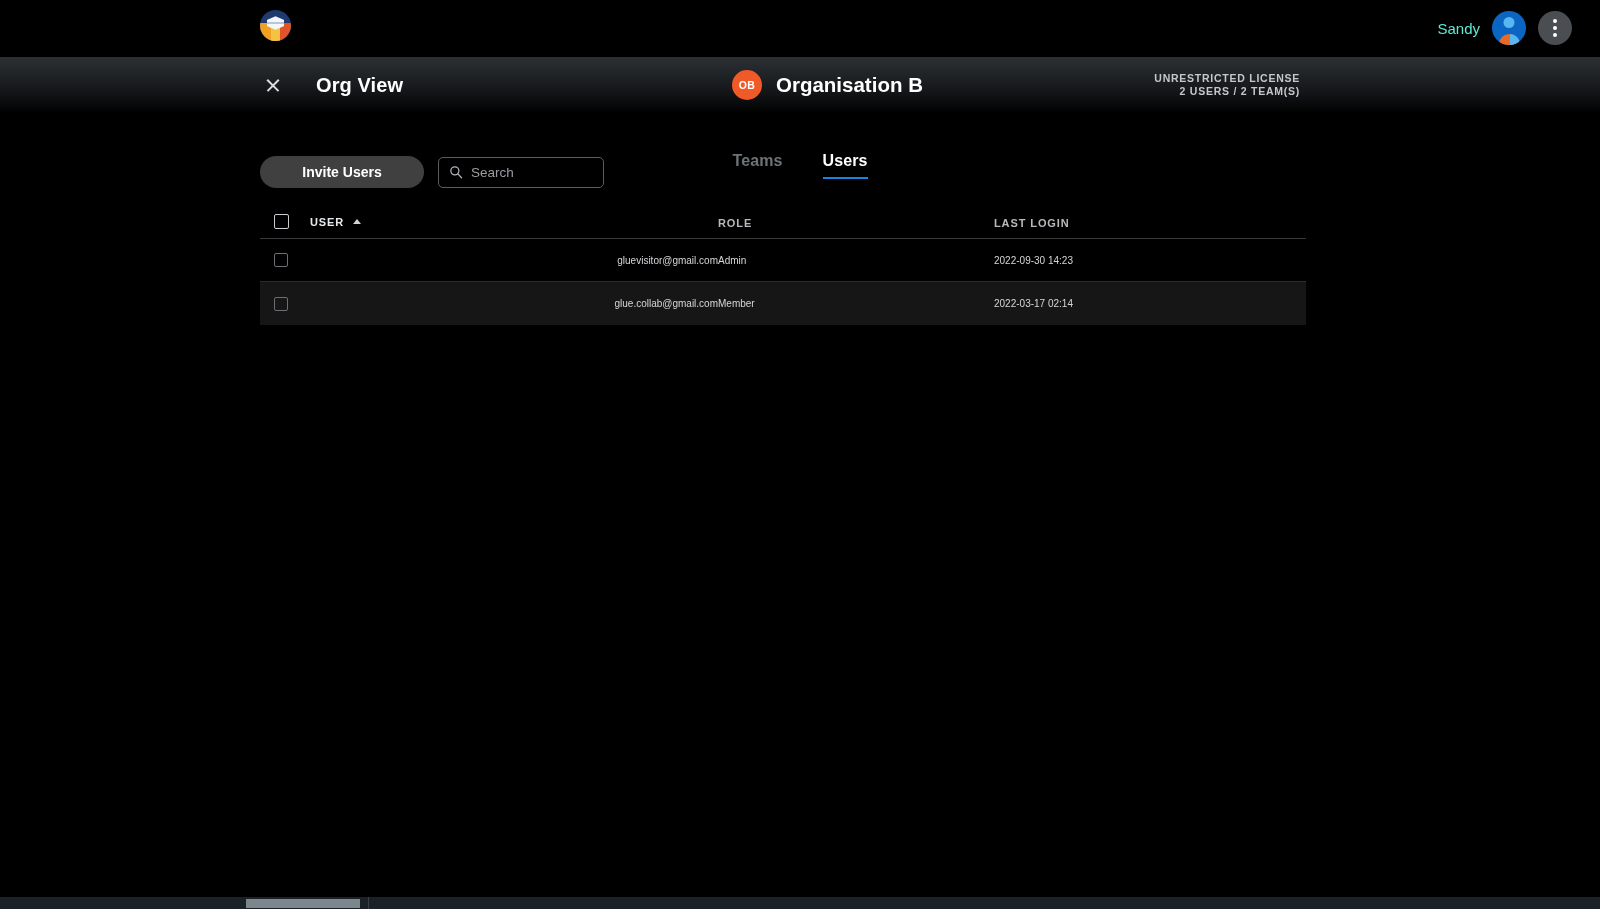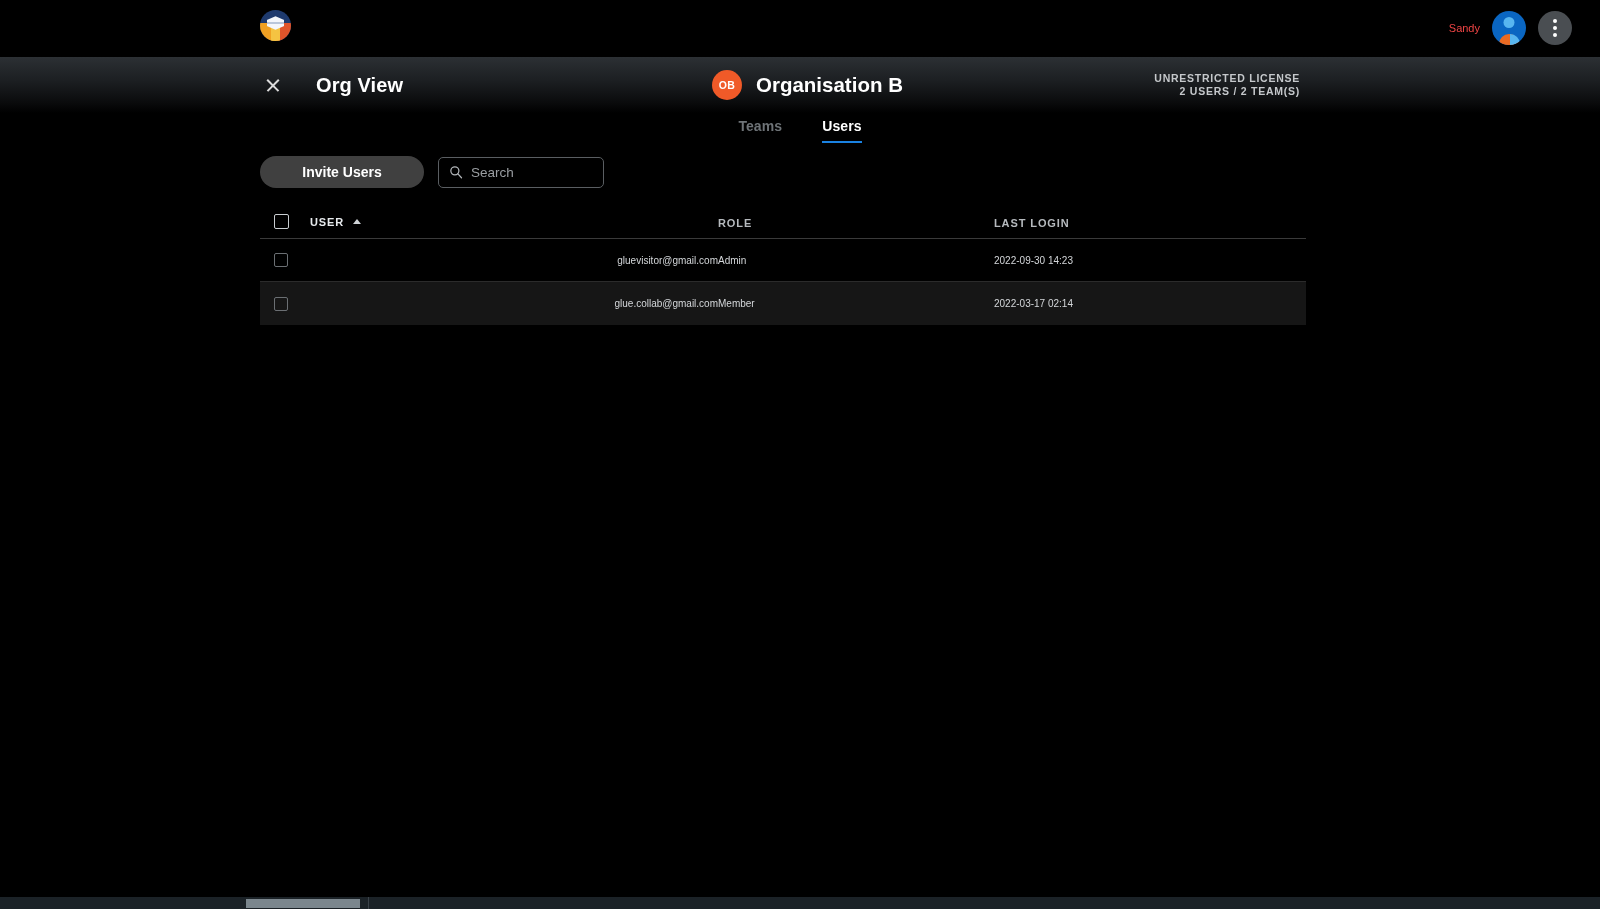--- a/index.html
+++ b/index.html
@@ -83,22 +83,22 @@
 
   .topbar-right {
     position: absolute;
     right: 28px;
     top: 11px;
     display: flex;
     align-items: center;
     gap: 12px;
   }
   .user-name {
-    color: #ef4444;
-    font-size: 11px;
+    color: #5eead4;
+    font-size: 15px;
     font-weight: 400;
   }
   .avatar {
     width: 34px; height: 34px;
     border-radius: 50%;
     background: #0a66c2;
     position: relative;
     overflow: hidden;
   }
   .avatar .head {
@@ -195,20 +195,21 @@
     border-radius: 50%;
     background: #f05a28;
     color: #ffffff;
     font-size: 10.5px;
     font-weight: 700;
     letter-spacing: 0.4px;
     display: flex;
     align-items: center;
     justify-content: center;
     flex: 0 0 auto;
+    margin-left: 20px;
   }
   .org-name {
     color: #ffffff;
     font-size: 20.5px;
     font-weight: 700;
   }
   .license {
     position: absolute;
     right: 300px;
     top: 50%;
@@ -225,27 +226,28 @@
   .tabs {
     position: absolute;
     top: 118px;
     left: 0;
     width: 1600px;
     display: flex;
     justify-content: center;
     gap: 40px;
   }
   .tab {
-    font-size: 14px;
+    font-size: 16px;
     font-weight: 700;
     color: #6e7377;
     padding-bottom: 7px;
     border-bottom: 2.5px solid transparent;
     cursor: pointer;
     letter-spacing: 0.1px;
+    margin-top: 34px;
   }
   .tab.active {
     color: #ffffff;
     border-bottom-color: #1a82e2;
   }
 
   
   .toolbar {
     position: absolute;
     top: 156px;

